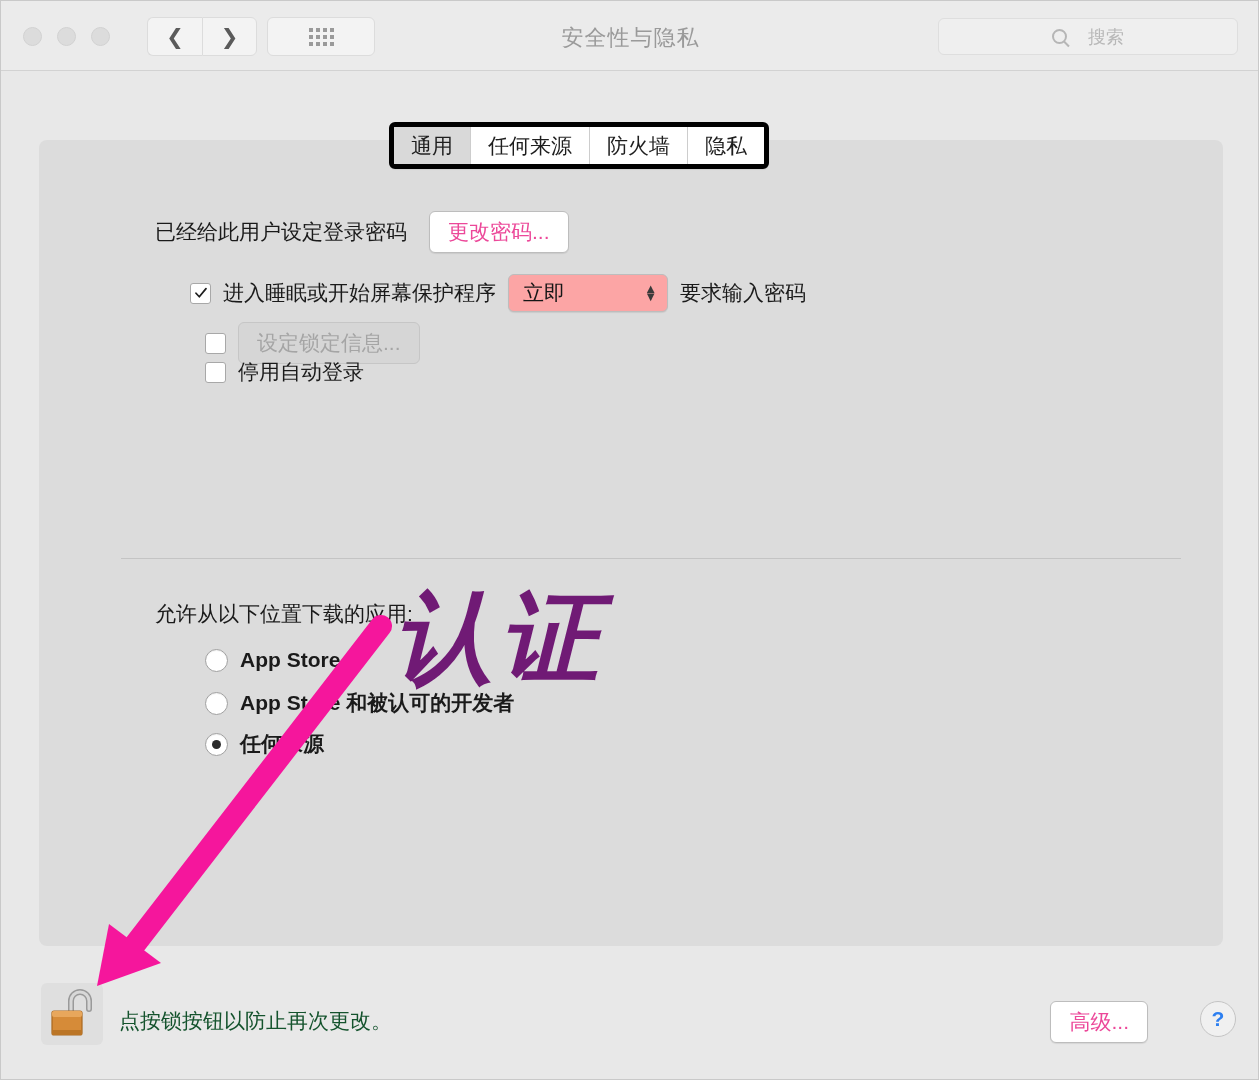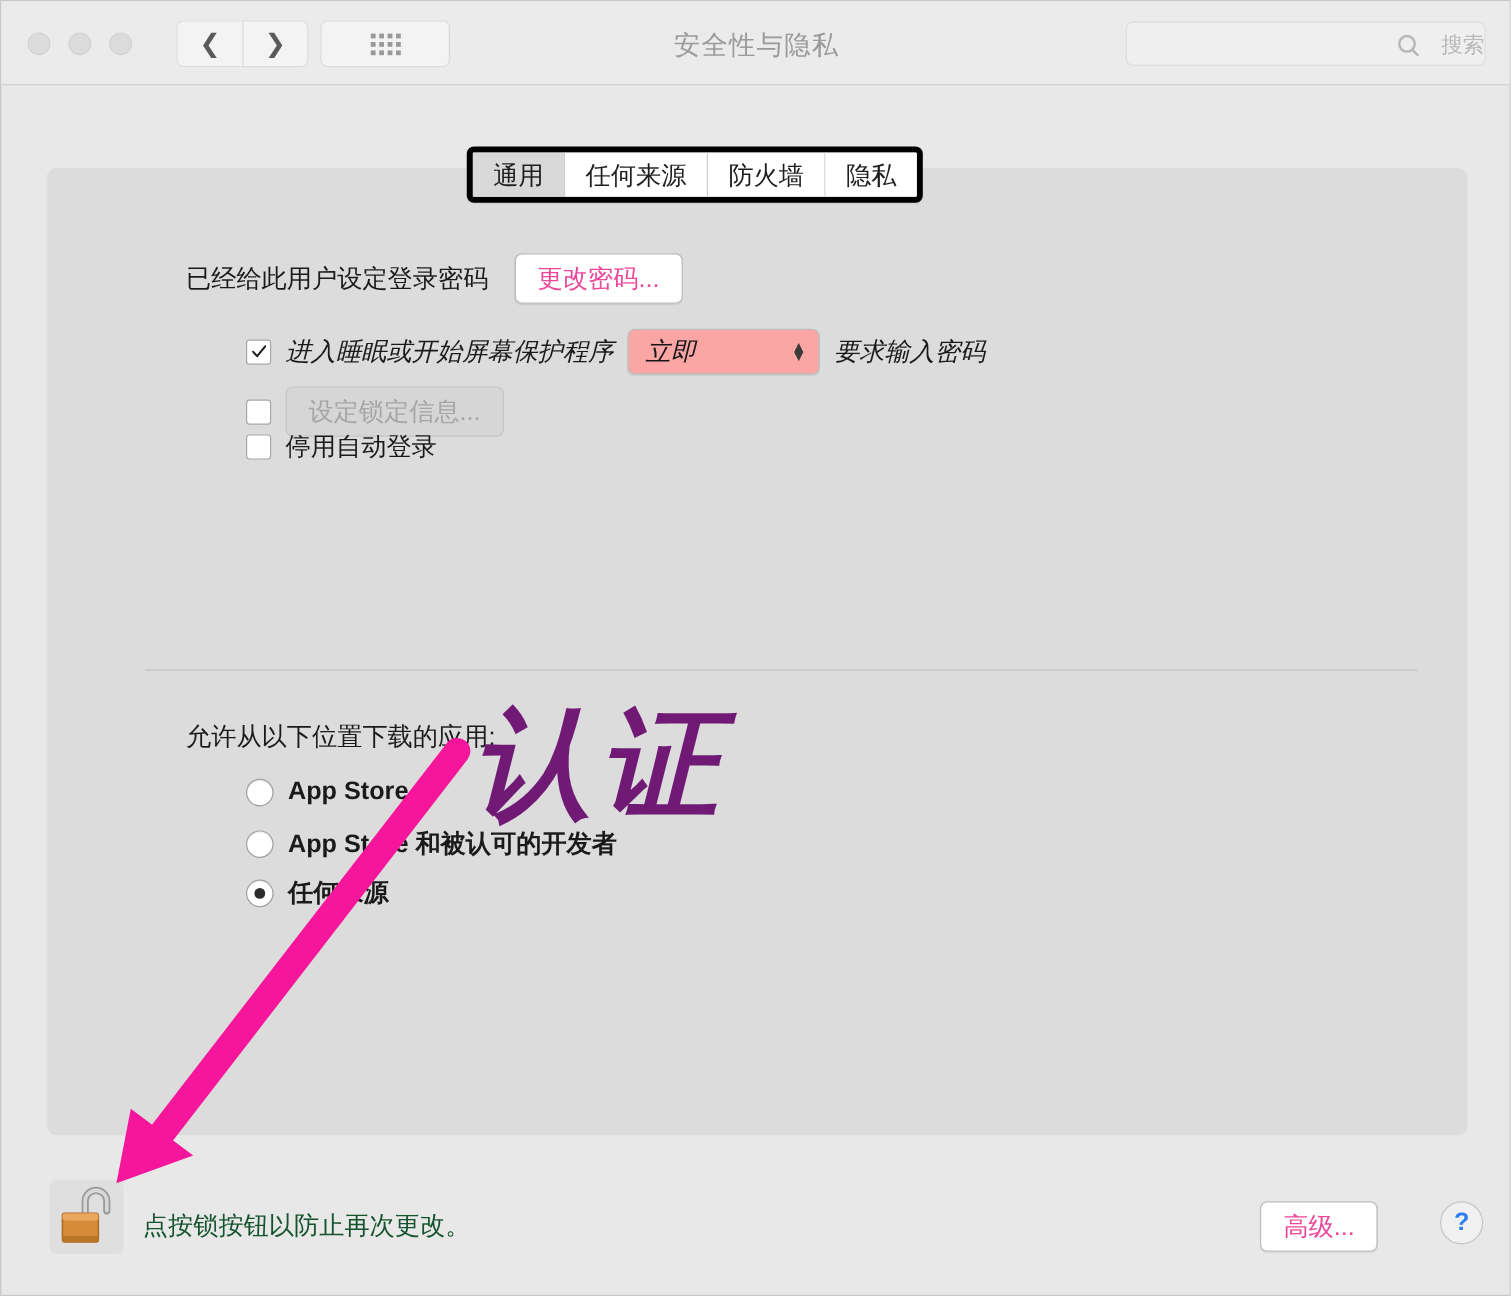--- a/index.html
+++ b/index.html
@@ -98,21 +98,21 @@
   .searchfield {
     position: absolute;
     right: 22px; top: 17px;
     width: 300px; height: 37px;
     background: #efefef;
     border: 1px solid #dedede;
     border-radius: 6px;
     box-sizing: border-box;
     display: flex;
     align-items: center;
-    justify-content: flex-end;
+    justify-content: center;
     gap: 21px;
   }
   .search-icon {
     width: 15px; height: 15px;
     border: 2px solid #b6b6b6;
     border-radius: 50%;
     position: relative;
     box-sizing: border-box;
   }
   .search-icon::after {
@@ -365,21 +365,21 @@
     <div class="tab">隐私</div>
   </div>
 
   <div class="panel">
 
     <div class="row" style="left:116px; top:71px; gap:22px;">
       <span class="label">已经给此用户设定登录密码</span>
       <button class="btn">更改密码...</button>
     </div>
 
-    <div class="row" style="left:166px; top:134px; gap:12px;font-style:italic;">
+    <div class="row" style="left:151px; top:134px; gap:12px;">
       <span class="cb checked">
         <svg class="check" viewBox="0 0 12 12">
           <path d="M1 6.2 L4.3 9.8 L11 1.6" fill="none" stroke="#1d1d1d" stroke-width="1.7" stroke-linecap="round" stroke-linejoin="round"></path>
         </svg>
       </span>
       <span class="label">进入睡眠或开始屏幕保护程序</span>
       <span class="popup">
         <span class="pval">立即</span>
         <span class="chevrons">
           <span>▲</span>

